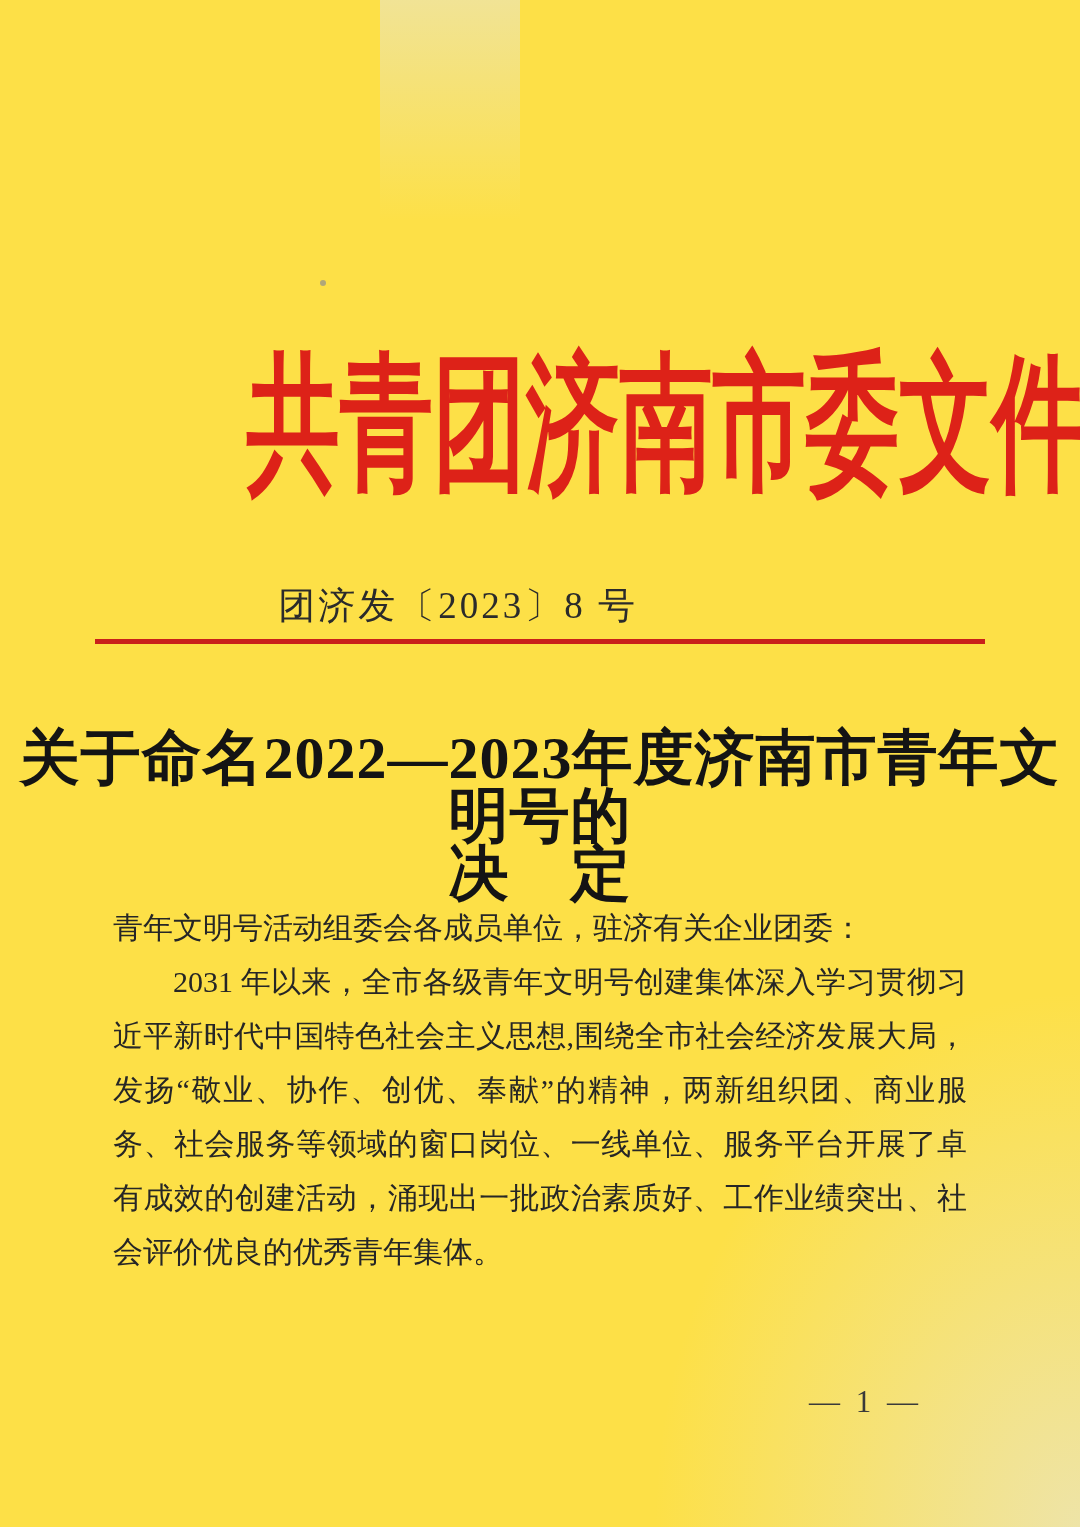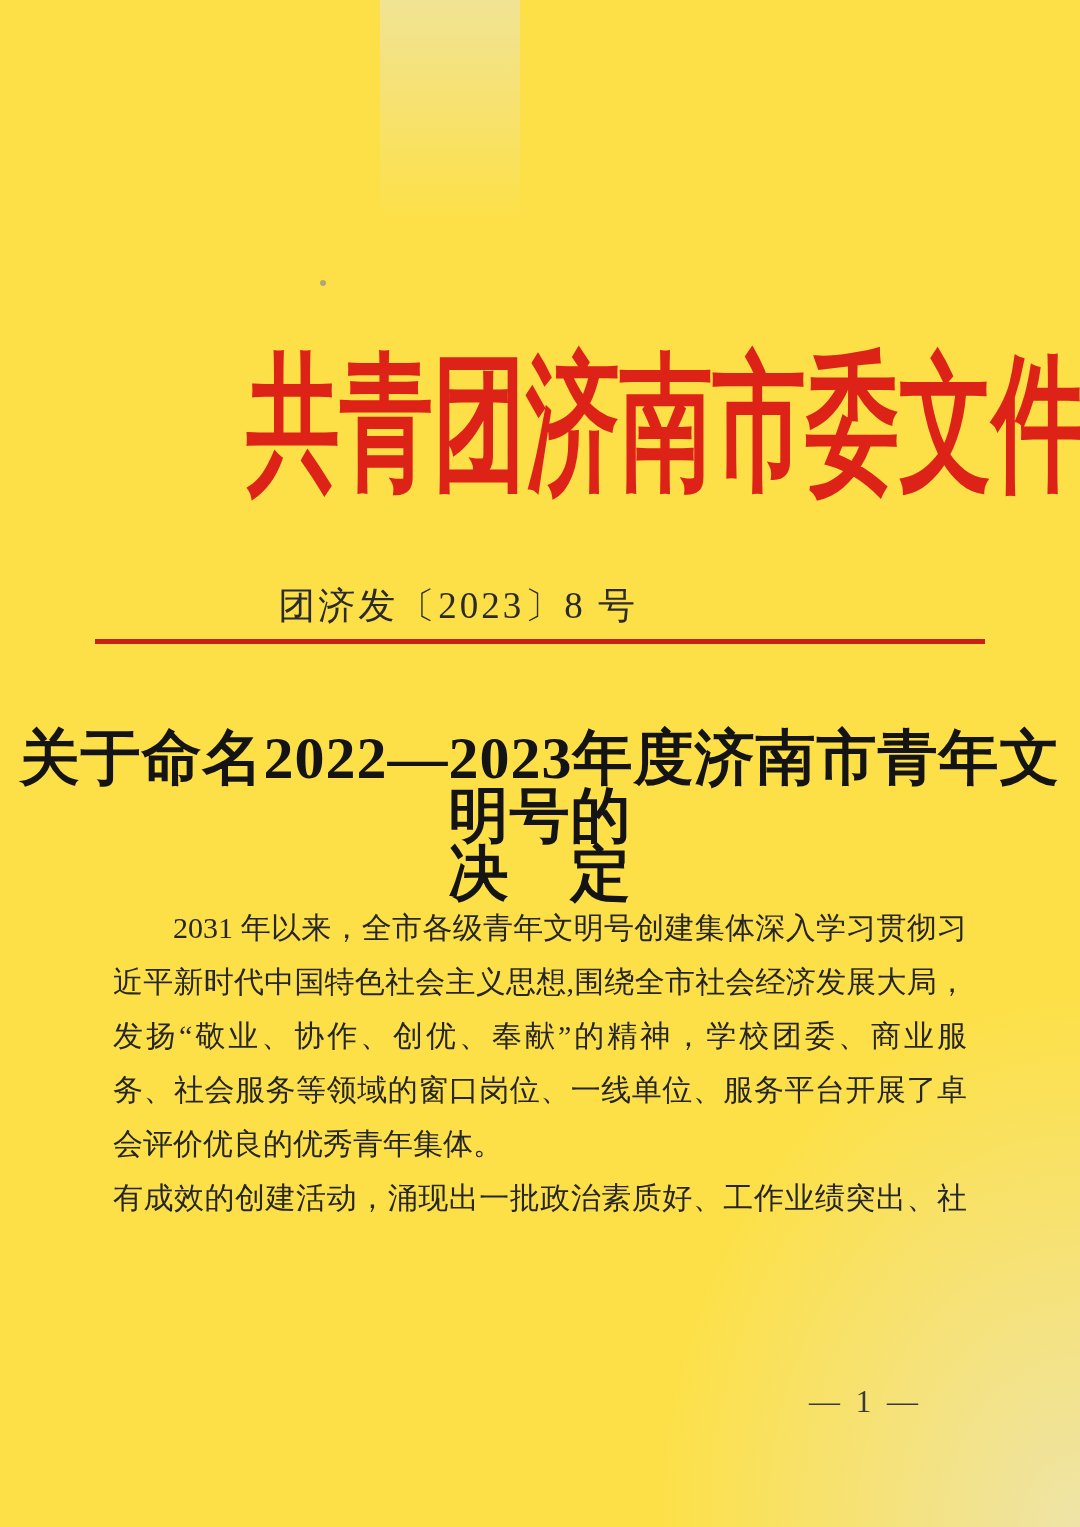--- a/index.html
+++ b/index.html
@@ -142,23 +142,24 @@
   <div class="doc-number">团济发〔2023〕8 号</div>
 
   <div class="red-rule"></div>
 
   <div class="doc-title">
     <div>关于命名2022—2023年度济南市青年文明号的</div>
     <div>决　定</div>
   </div>
 
   <div class="body-text">
+    <div class="bline last">青年文明号活动组委会各成员单位，驻济有关企业团委：</div>
     <div class="bline indent">2031 年以来，全市各级青年文明号创建集体深入学习贯彻习</div>
     <div class="bline">近平新时代中国特色社会主义思想,围绕全市社会经济发展大局，</div>
-    <div class="bline">发扬“敬业、协作、创优、奉献”的精神，学校团委、商业服</div>
+    <div class="bline">发扬“敬业、协作、创优、奉献”的精神，两新组织团、商业服</div>
     <div class="bline">务、社会服务等领域的窗口岗位、一线单位、服务平台开展了卓</div>
+    <div class="bline">有成效的创建活动，涌现出一批政治素质好、工作业绩突出、社</div>
     <div class="bline last">会评价优良的优秀青年集体。</div>
-    <div class="bline">有成效的创建活动，涌现出一批政治素质好、工作业绩突出、社</div>
   </div>
 
   <div class="page-number">— 1 —</div>
 
 </div>
 
 </body></html>

